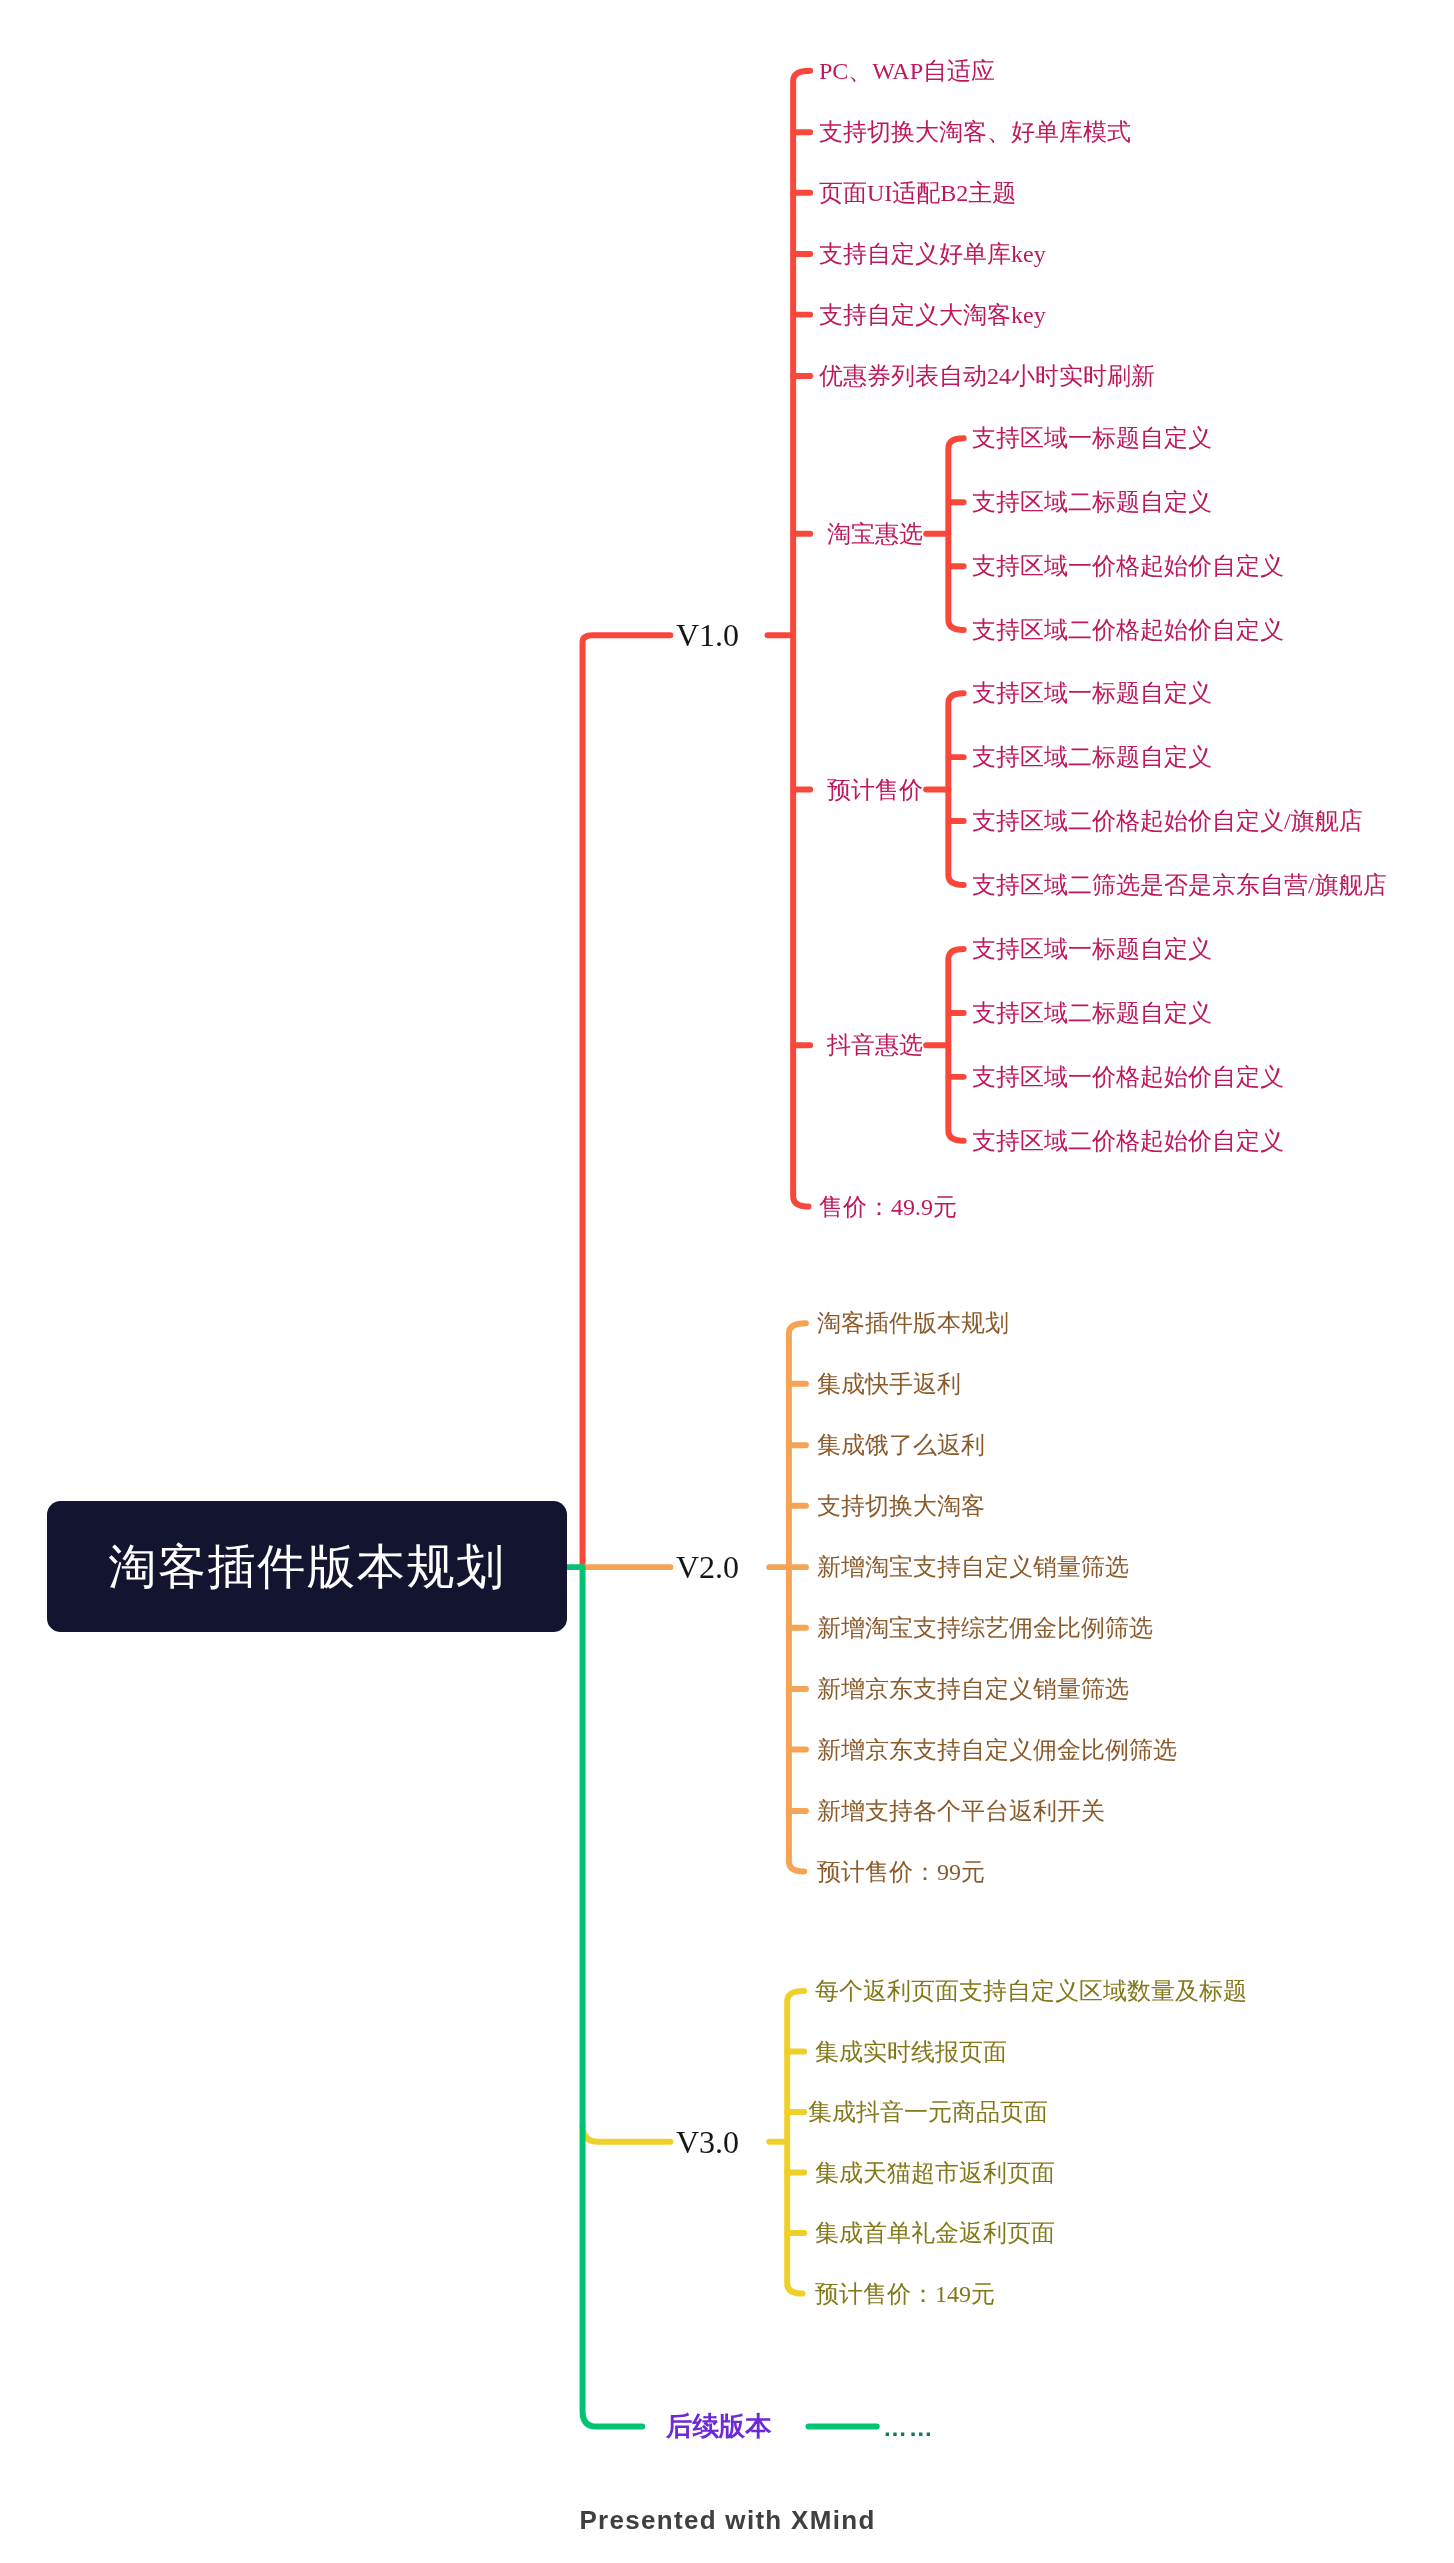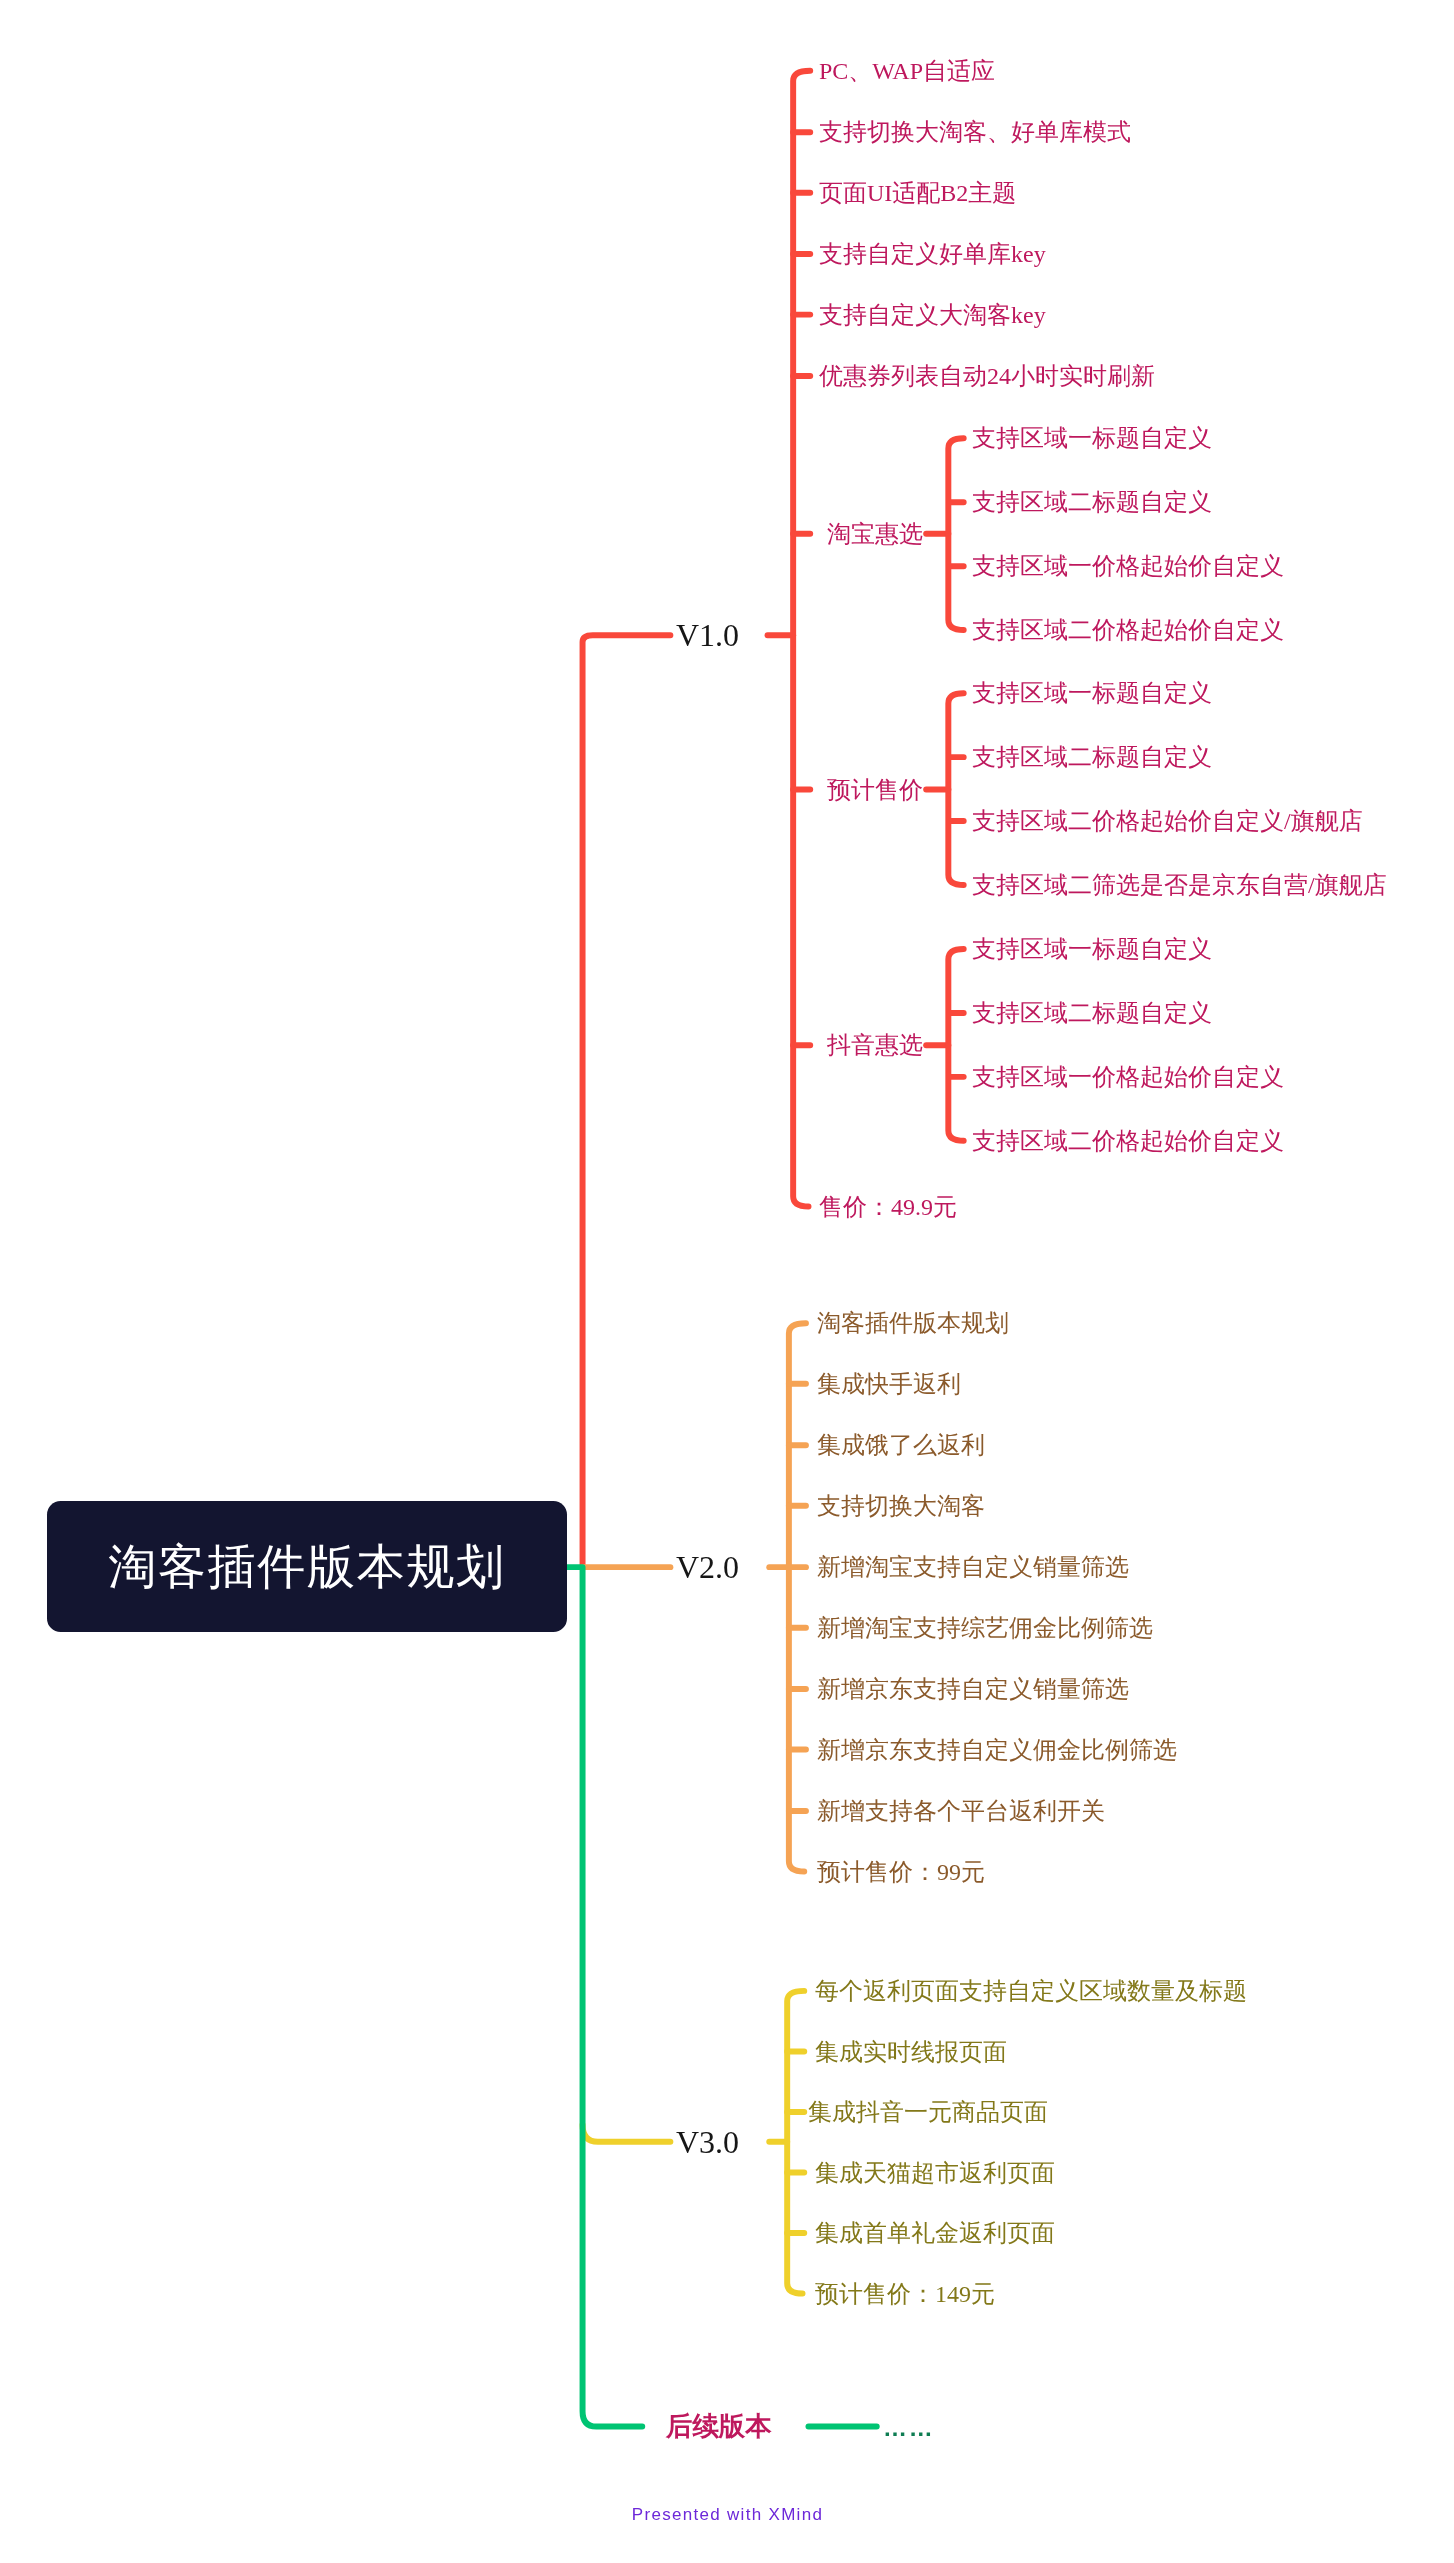--- a/index.html
+++ b/index.html
@@ -38,21 +38,21 @@
   
   .leaf-3{
     font-family:"Liberation Serif","DejaVu Serif",serif;
     font-size:24px;
     color:#837819;
   }
   
   .next-label{
     font-size:26.4px;
     font-weight:bold;
-    color:#be185d;
+    color:#6d28d9;
   }
   .next-child{
     font-size:24px;
     font-weight:bold;
     letter-spacing:1.7px;
     color:#0E7D52;
   }
   .central-topic{
     position:absolute;
     left:47px;top:1501px;
@@ -63,24 +63,24 @@
     color:#ffffff;
     font-size:48px;
     font-weight:normal;
     letter-spacing:1.7px;
   }
   .footer{
     position:absolute;
     left:0;top:2505px;
     width:100%;
     text-align:center;
-    font-size:17px;
-    font-weight:normal;
+    font-size:26px;
+    font-weight:bold;
     letter-spacing:1.3px;
-    color:#6d28d9;
+    color:#404040;
   }
 </style>
 </head>
 <body>
 
 <div id="canvas">
 
   <svg id="connectors" width="1455" height="2563" viewBox="0 0 1706 3006" fill="none" stroke-linecap="round" stroke-linejoin="round">
 
     <g stroke="#F9483B" stroke-width="7">

